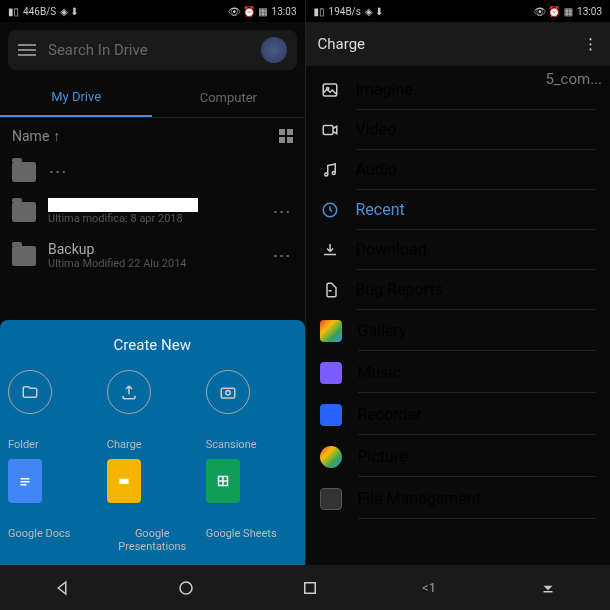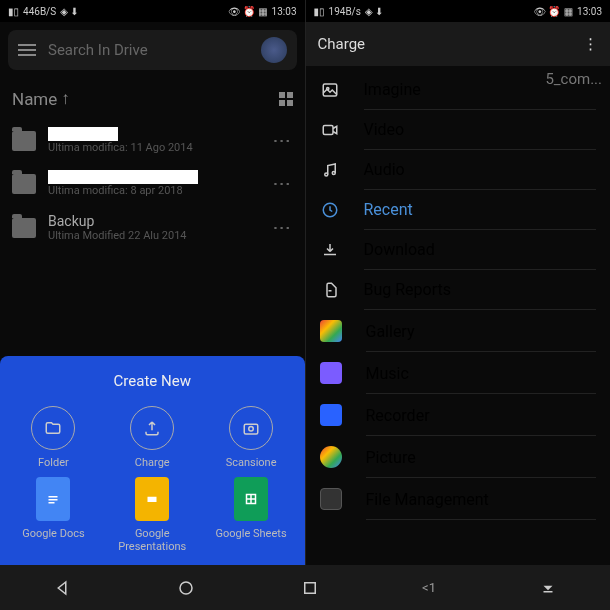--- a/index.html
+++ b/index.html
@@ -11,47 +11,47 @@
 .status-left,.status-right{display:flex;align-items:center;gap:4px}
 .search-bar{margin:8px;height:40px;background:#1a1a1a;border-radius:8px;display:flex;align-items:center;padding:0 10px;gap:12px}
 .hamburger{width:18px;display:flex;flex-direction:column;gap:3px}
 .hamburger span{height:2px;background:#888}
 .search-text{color:#666;font-size:15px;flex:1}
 .avatar{width:26px;height:26px;border-radius:50%;background:radial-gradient(circle,#4a5a8a,#2a3a5a)}
 .tabs{display:flex;height:40px;border-bottom:1px solid #222}
 .tab{flex:1;display:flex;align-items:center;justify-content:center;color:#666;font-size:13px}
 .tab.active{color:#4a90d9;border-bottom:2px solid #4a90d9}
 .sort-row{display:flex;align-items:center;justify-content:space-between;padding:10px 12px}
-.sort-label{color:#888;font-size:17px;display:flex;align-items:center;gap:4px}
+.sort-label{color:#888;font-size:14px;display:flex;align-items:center;gap:4px}
 .grid-icon{display:grid;grid-template-columns:repeat(2,6px);gap:2px}
 .grid-icon span{width:6px;height:6px;background:#888}
 .file-row{display:flex;align-items:center;padding:8px 12px;gap:12px}
 .folder-icon{width:24px;height:20px;background:#666;border-radius:2px;position:relative}
 .folder-icon:before{content:'';position:absolute;top:-4px;left:0;width:10px;height:4px;background:#666;border-radius:2px 2px 0 0}
 .file-info{flex:1}
 .file-name{background:#fff;height:14px;}
 .file-name.w1{width:70px}
 .file-name.w2{width:150px}
 .file-name.txt{background:none;color:#aaa;font-size:14px;height:auto}
 .file-meta{color:#555;font-size:11px}
 .dots{color:#666;font-size:18px;writing-mode:vertical-rl}
-.sheet{position:absolute;bottom:0;left:0;right:0;background:#1d4ed8;border-radius:8px 8px 0 0;padding:16px 8px 12px}
+.sheet{position:absolute;bottom:0;left:0;right:0;background:#0369a1;border-radius:8px 8px 0 0;padding:16px 8px 12px}
 .sheet-title{text-align:center;color:#eee;font-size:15px;margin-bottom:16px}
 .sheet-grid{display:grid;grid-template-columns:repeat(3,1fr);gap:8px}
-.sheet-item{display:flex;flex-direction:column;align-items:center;gap:6px}
+.sheet-item{display:flex;flex-direction:column;align-items:flex-start;gap:24px}
 .sheet-circle{width:44px;height:44px;border:1.5px solid #aaa;border-radius:50%;display:flex;align-items:center;justify-content:center;color:#ccc}
 .sheet-square{width:34px;height:44px;border-radius:4px;display:flex;align-items:center;justify-content:center}
 .sq-blue{background:#4285f4}
 .sq-green{background:#0f9d58}
 .sq-yellow{background:#f4b400}
 .sheet-label{color:#bbb;font-size:11px;text-align:center}
 .picker-header{height:44px;display:flex;align-items:center;padding:0 12px;background:#1a1a1a;color:#ddd;font-size:15px;justify-content:space-between}
 .picker-badge{position:absolute;right:8px;top:70px;color:#777;font-size:15px}
 .cat-list{padding:4px 0}
-.cat-item-wrap{display:flex;align-items:flex-end;padding:10px 14px;gap:24px}
+.cat-item-wrap{display:flex;align-items:center;padding:10px 14px;gap:16px}
 .cat-icon{width:20px;height:20px;display:flex;align-items:center;justify-content:center;color:#ccc;flex-shrink:0}
 .cat-text{flex:1;border-bottom:1px solid #222;padding-bottom:10px;margin-bottom:-10px}
 .cat-text.nb{border:none}
 .cat-sub{color:#999;font-size:12px}
 .recent{color:#4a90d9}
 .app-icon{width:22px;height:22px;border-radius:4px;flex-shrink:0}
 .ai-gallery{background:linear-gradient(135deg,#ea4335,#fbbc04,#34a853,#4285f4)}
 .ai-music{background:#7b5cff}
 .ai-rec{background:#2962ff}
 .ai-pic{background:linear-gradient(135deg,#ea4335,#fbbc04,#34a853,#4285f4);border-radius:50%}
@@ -80,38 +80,38 @@
   </div>
   <div class="search-bar">
     <div class="hamburger">
           <span></span>
           <span></span>
           <span></span>
         </div>
     <div class="search-text">Search In Drive</div>
     <div class="avatar"></div>
   </div>
+  <div class="tabs">
+    <div class="tab active">My Drive</div>
+    <div class="tab">Computer</div>
+  </div>
   <div class="sort-row">
     <div class="sort-label">
           <span>Name</span>
           <span>↑</span>
         </div>
     <div class="grid-icon">
           <span></span>
           <span></span>
           <span></span>
           <span></span>
         </div>
   </div>
   <div class="file-row">
     <div class="folder-icon"></div>
-    <div class="file-info">
-          <div class="file-name w1"></div>
-          <div class="file-meta">Ultima modifica: 11 Ago 2014</div>
-        </div>
     <div class="dots">⋮</div>
   </div>
   <div class="file-row">
     <div class="folder-icon"></div>
     <div class="file-info">
           <div class="file-name w2"></div>
           <div class="file-meta">Ultima modifica: 8 apr 2018</div>
         </div>
     <div class="dots">⋮</div>
   </div>

